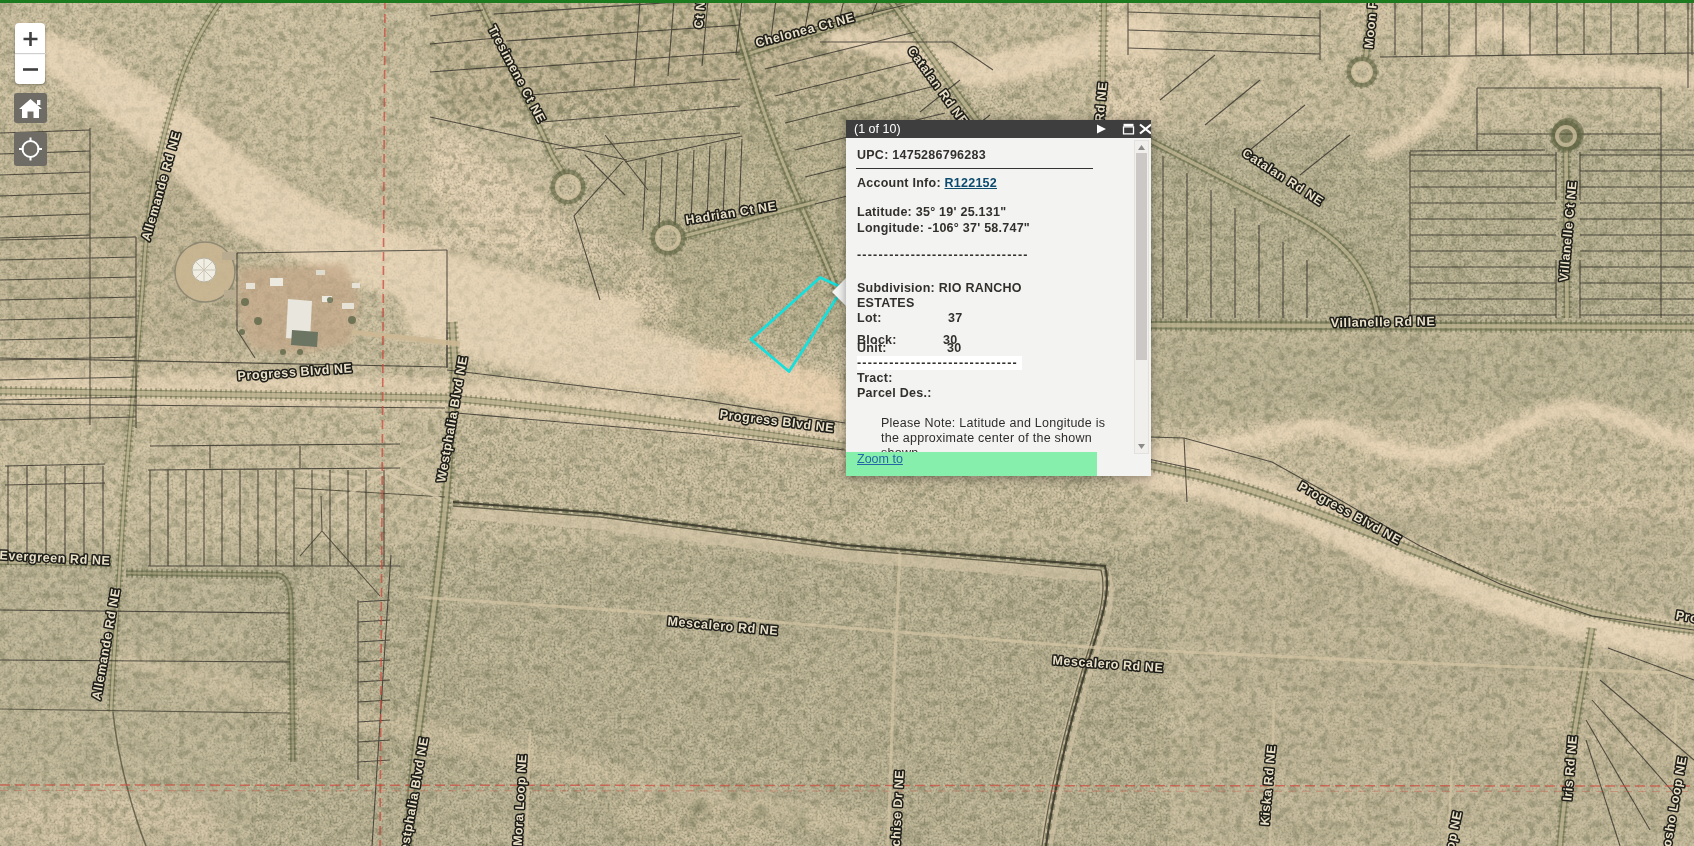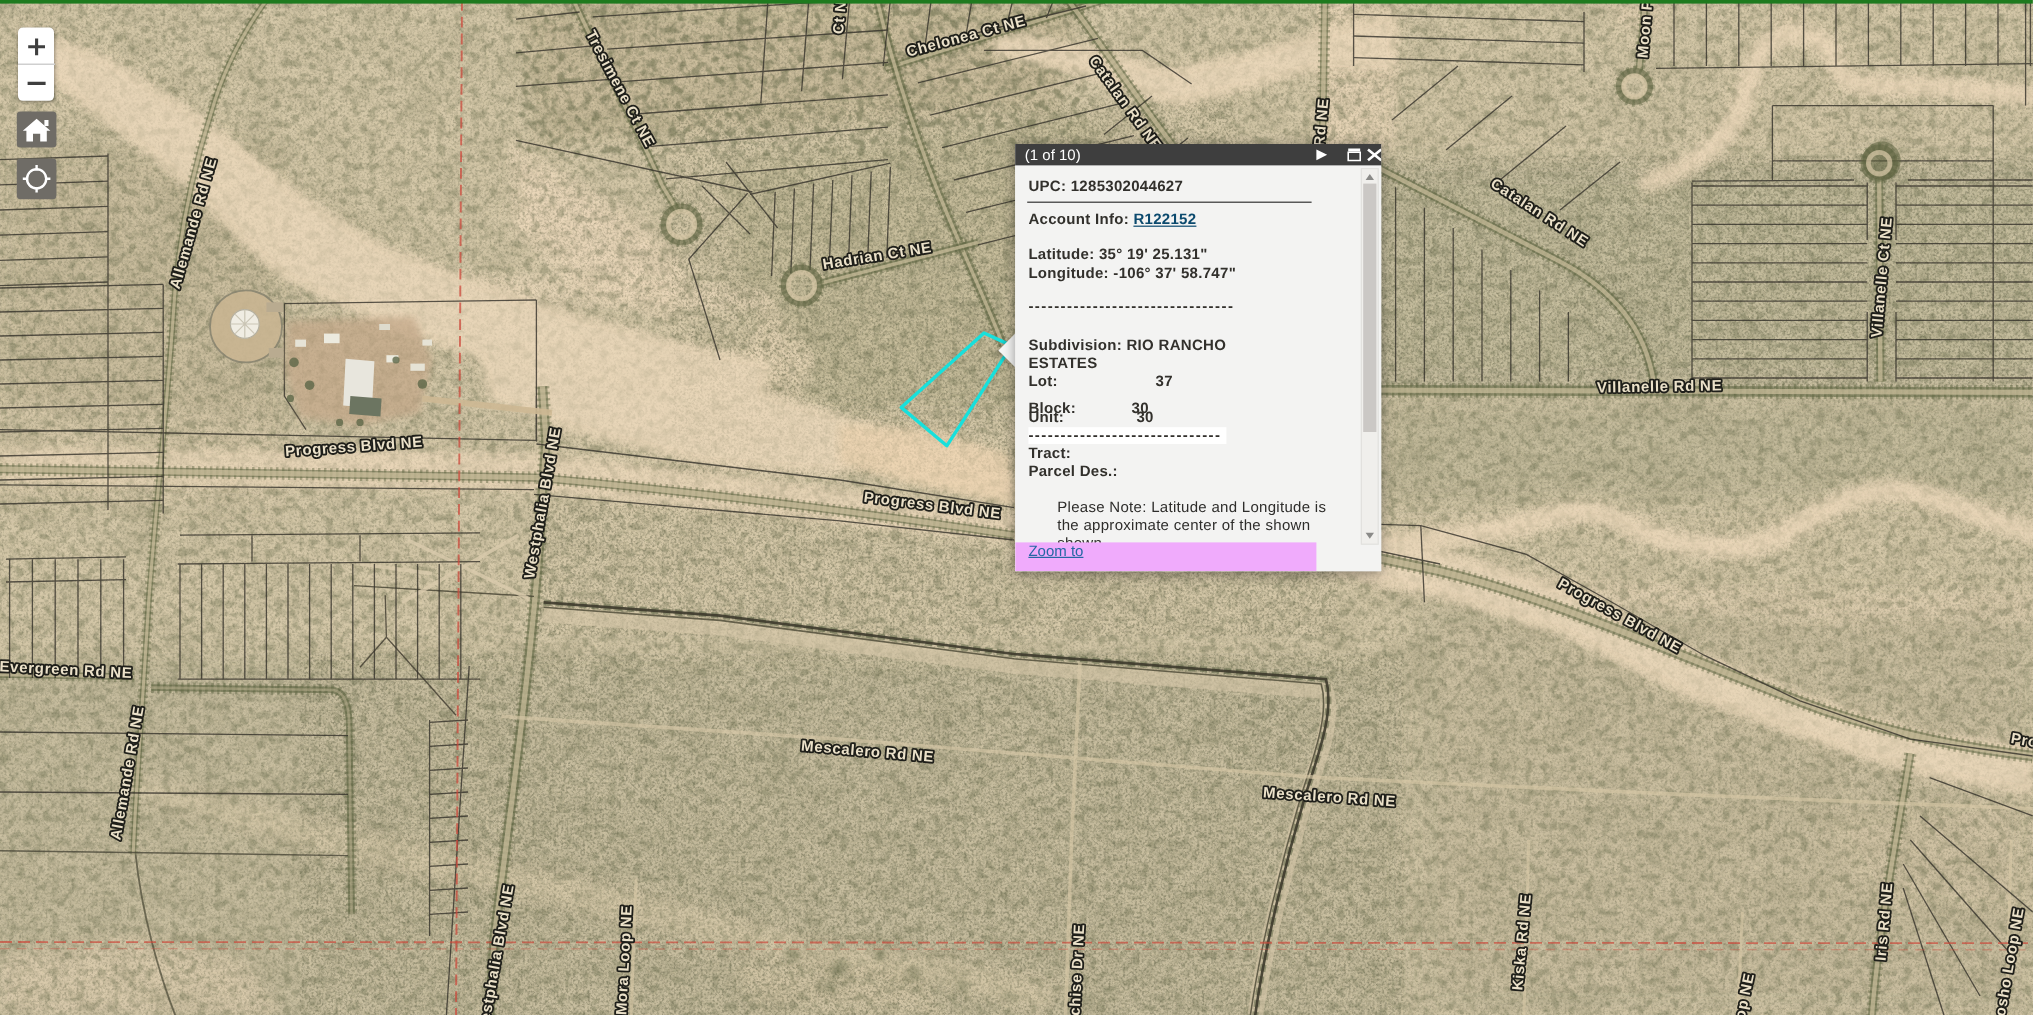--- a/index.html
+++ b/index.html
@@ -17,21 +17,21 @@
 #pbody{position:absolute;left:0;top:18px;right:0;bottom:0;background:#f3f3f2;overflow:hidden;}
 .r{position:absolute;left:11px;width:230px;height:15px;line-height:15px;font-size:12.5px;letter-spacing:0.25px;
 font-weight:bold;color:#32302c;white-space:nowrap;}
 .r a{color:#0c4a6e;text-decoration:underline;}
 .r .v{position:absolute;}
 .hr{position:absolute;left:10px;width:237px;border-top:1px solid #333;}
 .dash{letter-spacing:1.2px;}
 .wbg{background:#fff;padding-right:4px;}
 .n{font-weight:normal;color:#2e2d2b;margin-left:24px;}
 #zoomto{position:absolute;left:0;top:314px;padding-left:11px;font-size:12.5px;color:#2567a5;
-font-weight:normal;background:#f0abfc;width:240px;height:24px;}
+font-weight:normal;background:#86efac;width:240px;height:24px;}
 #zoomto u{text-decoration:underline;}
 #sbar{position:absolute;right:2px;top:2px;width:13px;height:312px;background:#f0efec;border:1px solid #e2e1de;}
 #sthumb{position:absolute;left:0.5px;top:12px;width:11px;height:207px;background:#cbc8c5;}
 #ptr{position:absolute;left:832px;top:278px;z-index:7;width:0;height:0;
 border-right:14px solid #f5f5f4;border-top:14px solid transparent;border-bottom:14px solid transparent;
 filter:drop-shadow(-2px 1px 2px rgba(0,0,0,.25));}
 </style></head>
 <body>
 <div id="stage">
 <svg width="1694" height="846" viewBox="0 0 1694 846" xmlns="http://www.w3.org/2000/svg" style="position:absolute;left:0;top:0">
@@ -457,29 +457,29 @@
 <div id="ptr"></div>
 <div id="popwrap">
   <div id="phead"><span class="t">(1 of 10)</span>
   <svg style="position:absolute;right:0;top:0" width="80" height="18">
   <path d="M26,4.5 L26,13.5 L35,9 Z" fill="#fff"></path>
   <path d="M52.5,6.8 h10 v7 h-10 z" fill="none" stroke="#fff" stroke-width="1.3"></path>
   <path d="M52.5,5 h10" stroke="#fff" stroke-width="2.4"></path>
   <path d="M69,4.5 L80,13.5 M80,4.5 L69,13.5" stroke="#fff" stroke-width="2.2"></path>
   </svg></div>
   <div id="pbody">
-  <div class="r" style="top:10.5px">UPC: 1285302044627</div>
+  <div class="r" style="top:10.5px">UPC: 1475286796283</div>
         <div class="hr" style="top:30.5px"></div>
         <div class="r" style="top:38.5px">Account Info: <a>R122152</a></div>
         <div class="r" style="top:67.5px">Latitude: 35° 19' 25.131"</div>
         <div class="r" style="top:83.0px">Longitude: -106° 37' 58.747"</div>
         <div class="r" style="top:110.0px"><span class="dash">--------------------------------</span></div>
         <div class="r" style="top:143.5px">Subdivision: RIO RANCHO</div>
         <div class="r" style="top:158.5px">ESTATES</div>
-        <div class="r" style="top:173.0px">Lot:<span class="v" style="left:106px">37</span></div>
+        <div class="r" style="top:173.0px">Lot:<span class="v" style="left:91px">37</span></div>
         <div class="r" style="top:195px">Block:<span class="v" style="left:86px">30</span></div>
         <div class="r" style="top:203.0px">Unit:<span class="v" style="left:90px">30</span></div>
         <div class="r" style="top:218.0px"><span class="dash wbg">------------------------------</span></div>
         <div class="r" style="top:233.0px">Tract:</div>
         <div class="r" style="top:248.0px">Parcel Des.:</div>
         <div class="r" style="top:278.5px"><span class="n">Please Note: Latitude and Longitude is</span></div>
         <div class="r" style="top:293.5px"><span class="n">the approximate center of the shown</span></div>
         <div class="r" style="top:308.5px"><span class="n">shown</span></div>
   <div id="zoomto"><u>Zoom to</u></div>
   <div id="sbar">

